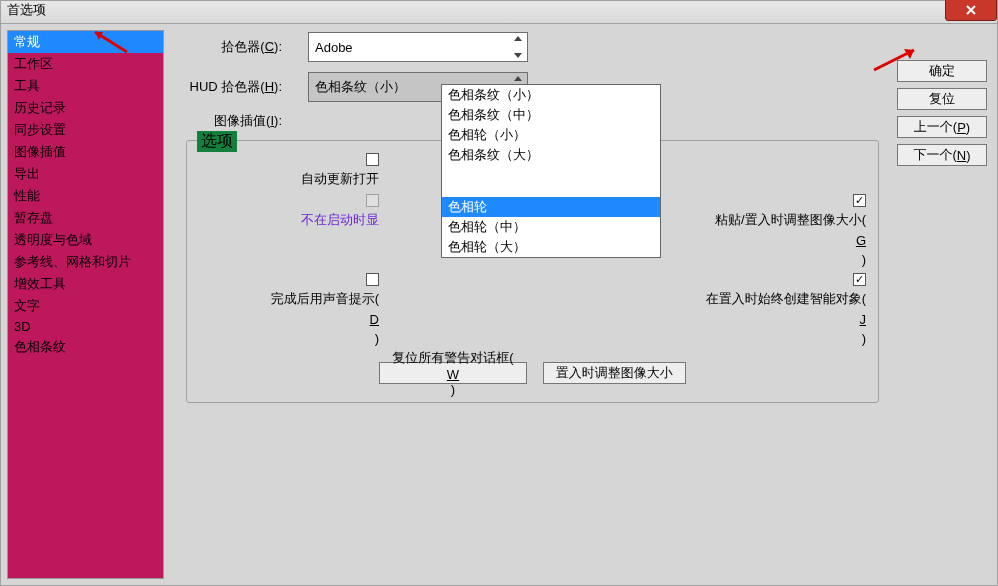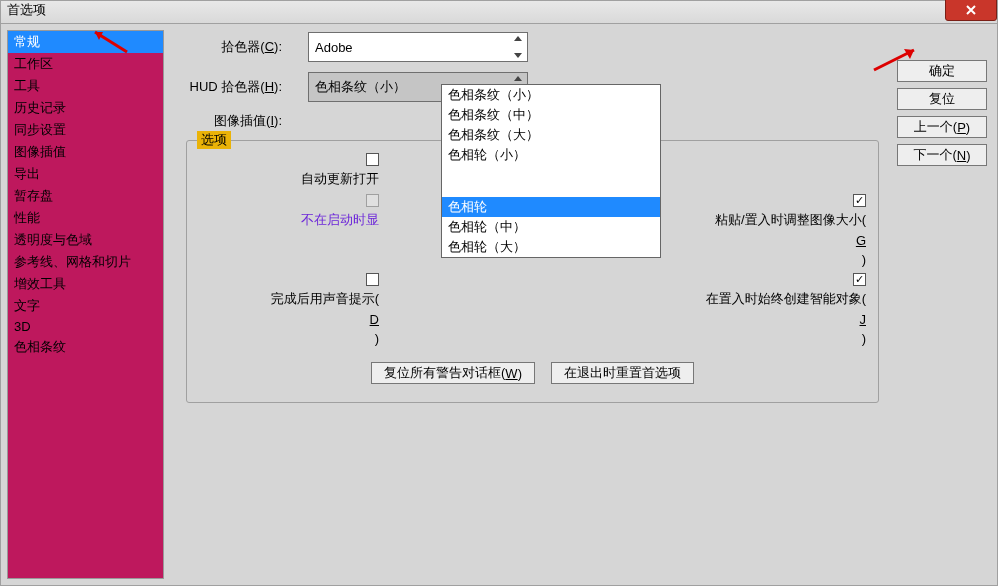--- a/index.html
+++ b/index.html
@@ -174,23 +174,23 @@
     border-radius: 3px;
     margin-top: 6px;
     margin-right: 110px;
     padding: 12px 12px 18px 12px;
     position: relative;
   }
   .group-title {
     position: absolute;
     top: -10px;
     left: 10px;
-    background: #eab308;
+    background: #15803d;
     padding: 0 4px;
-    font-size: 13px;
+    font-size: 16px;
   }
   .opts {
     display: grid;
     grid-template-columns: 180px 1fr;
     row-gap: 6px;
     font-size: 13px;
   }
   .chk {
     display: inline-flex;
     align-items: flex-end;
@@ -212,21 +212,21 @@
   .chk.disabled { color: #6d28d9; }
   .chk.disabled .chk-box { border-color: #a0a0a0; background: #e0e0e0; }
   .ul { text-decoration: underline; }
 
   .btn-row {
     display: flex;
     gap: 16px;
     justify-content: center;
     margin-top: 16px;
   }
-  .btn-row .win-btn { width: auto; padding: 0 12px; }
+  .btn-row .win-btn { width: auto; padding: 0 12px; flex-direction: column; }
 
   
   .arrow {
     position: absolute;
     pointer-events: none;
   }
 </style>
 </head>
 <body>
 
@@ -242,22 +242,22 @@
 <div class="main">
 
   <div class="sidebar">
     <div class="sidebar-item selected">常规</div>
     <div class="sidebar-item">工作区</div>
     <div class="sidebar-item">工具</div>
     <div class="sidebar-item">历史记录</div>
     <div class="sidebar-item">同步设置</div>
     <div class="sidebar-item">图像插值</div>
     <div class="sidebar-item">导出</div>
+    <div class="sidebar-item">性能</div>
     <div class="sidebar-item">暂存盘</div>
-    <div class="sidebar-item">性能</div>
     <div class="sidebar-item">透明度与色域</div>
     <div class="sidebar-item">参考线、网格和切片</div>
     <div class="sidebar-item">增效工具</div>
     <div class="sidebar-item">文字</div>
     <div class="sidebar-item">3D</div>
     <div class="sidebar-item">色相条纹</div>
   </div>
 
   <div class="content">
 
@@ -300,22 +300,22 @@
 
     <div class="row">
       <div class="row-label">
         <span>图像插值(</span><span class="ul">I</span><span>):</span>
       </div>
     </div>
 
     <div class="dropdown">
       <div class="dropdown-item">色相条纹（小）</div>
       <div class="dropdown-item">色相条纹（中）</div>
+      <div class="dropdown-item">色相轮（小）</div>
       <div class="dropdown-item">色相条纹（大）</div>
-      <div class="dropdown-item">色相轮（小）</div>
       <div class="dropdown-item highlight">色相轮</div>
       <div class="dropdown-item">色相轮（中）</div>
       <div class="dropdown-item">色相轮（大）</div>
     </div>
 
     <div class="group">
       <div class="group-title">选项</div>
       <div class="opts">
         <div class="chk">
           <span class="chk-box"></span>
@@ -345,21 +345,21 @@
             <span>)</span>
         </div>
       </div>
       <div class="btn-row">
         <div class="win-btn">
           <span>复位所有警告对话框(</span>
             <span class="ul">W</span>
             <span>)</span>
         </div>
         <div class="win-btn">
-          <span>在退出时重置首选项</span>
+          <span>置入时调整图像大小</span>
         </div>
       </div>
     </div>
 
     <svg class="arrow" style="left:-93px; top:2px;" width="40" height="30">
       <path d="M38 26 L6 6" stroke="#d00" stroke-width="3" fill="none"></path>
       <path d="M6 6 L14 6 L10 14 Z" fill="#d00"></path>
     </svg>
     <svg class="arrow" style="left:270px; top:108px;" width="50" height="30">
       <path d="M48 4 L8 22" stroke="#d00" stroke-width="3" fill="none"></path>

